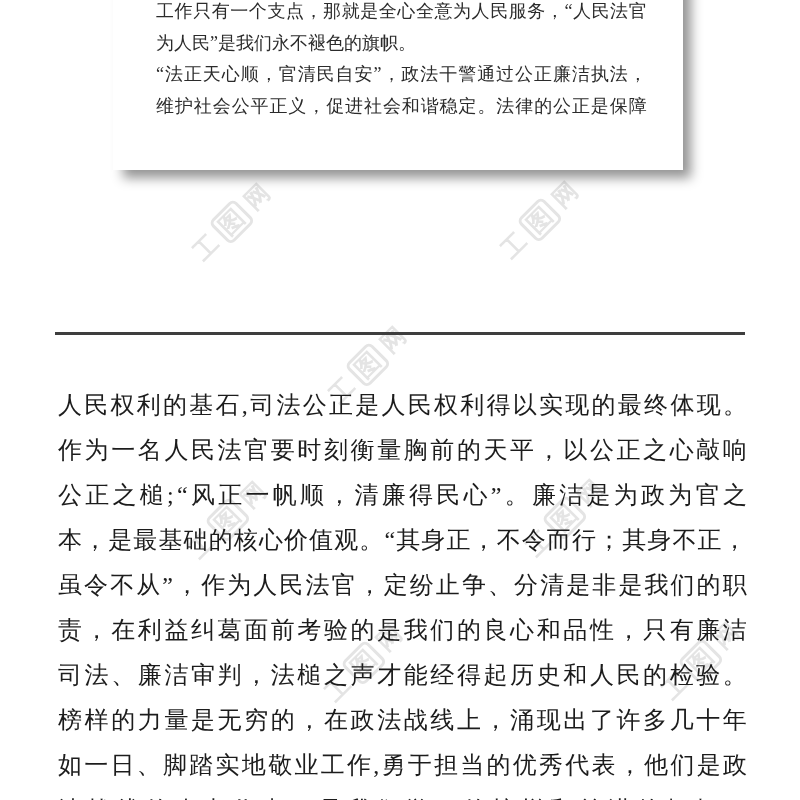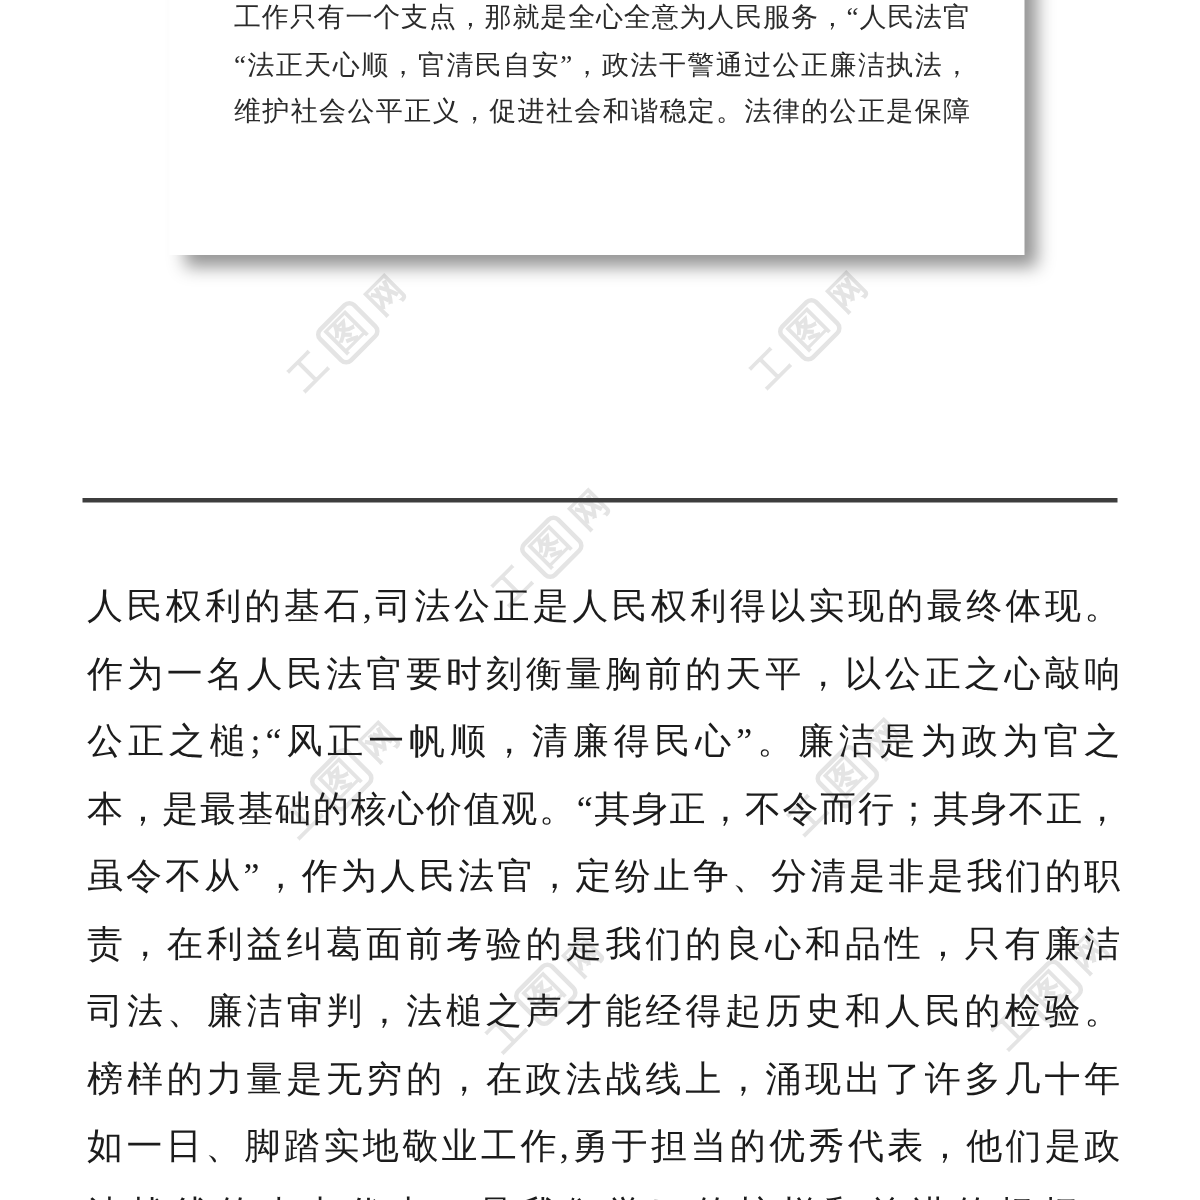--- a/index.html
+++ b/index.html
@@ -144,20 +144,21 @@
         <span>民</span>
         <span>服</span>
         <span>务</span>
         <span>，</span>
         <span>“</span>
         <span>人</span>
         <span>民</span>
         <span>法</span>
         <span>官</span>
       </div>
+    <div class="card-line">为人民”是我们永不褪色的旗帜。</div>
     <div class="card-line jline">
         <span>“</span>
         <span>法</span>
         <span>正</span>
         <span>天</span>
         <span>心</span>
         <span>顺</span>
         <span>，</span>
         <span>官</span>
         <span>清</span>

